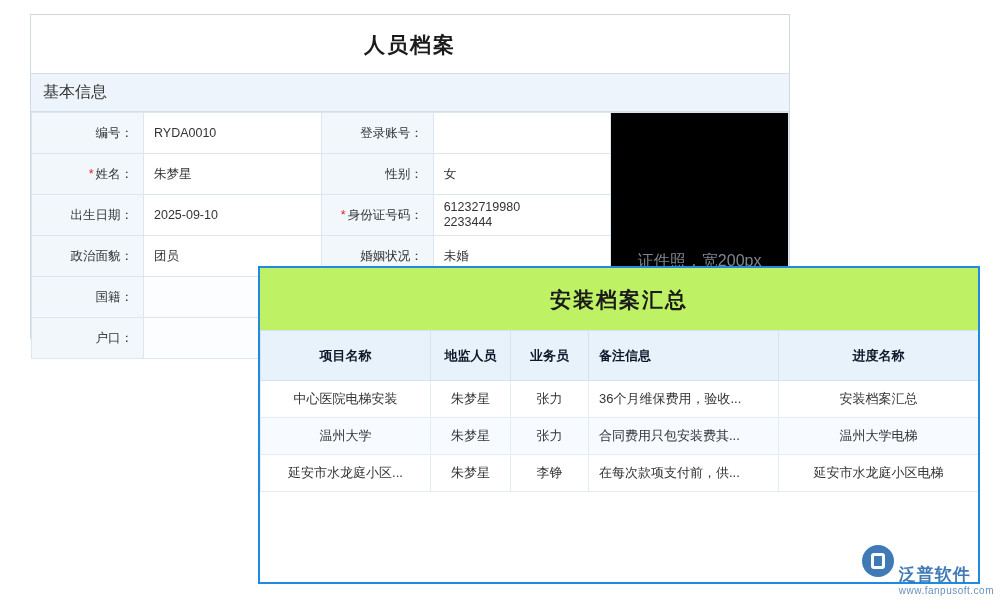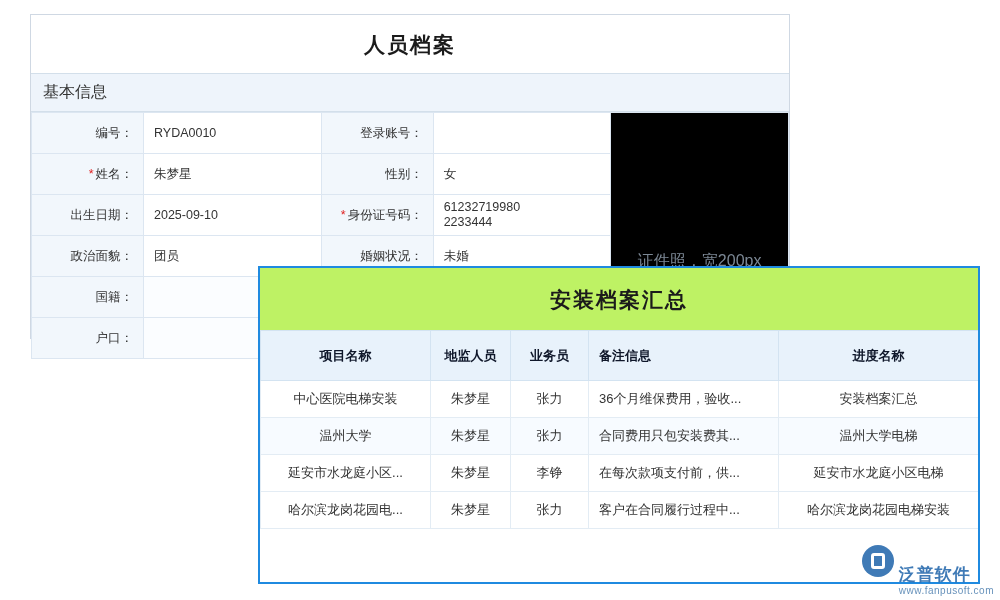--- a/index.html
+++ b/index.html
@@ -268,27 +268,20 @@
         <td class="col-note">合同费用只包安装费其...</td>
         <td class="link">温州大学电梯</td>
       </tr>
       <tr>
         <td>延安市水龙庭小区...</td>
         <td class="link">朱梦星</td>
         <td>李铮</td>
         <td class="col-note">在每次款项支付前，供...</td>
         <td class="link">延安市水龙庭小区电梯</td>
       </tr>
-      <tr>
-        <td>哈尔滨龙岗花园电...</td>
-        <td class="link">朱梦星</td>
-        <td>张力</td>
-        <td class="col-note">客户在合同履行过程中...</td>
-        <td class="link">哈尔滨龙岗花园电梯安装</td>
-      </tr>
     </tbody>
   </table>
 </div>
 
 <div id="watermark">
   <div id="wm-logo"></div>
   <div id="wm-texts">
     <div id="wm-name">泛普软件</div>
     <div id="wm-url">www.fanpusoft.com</div>
   </div>

